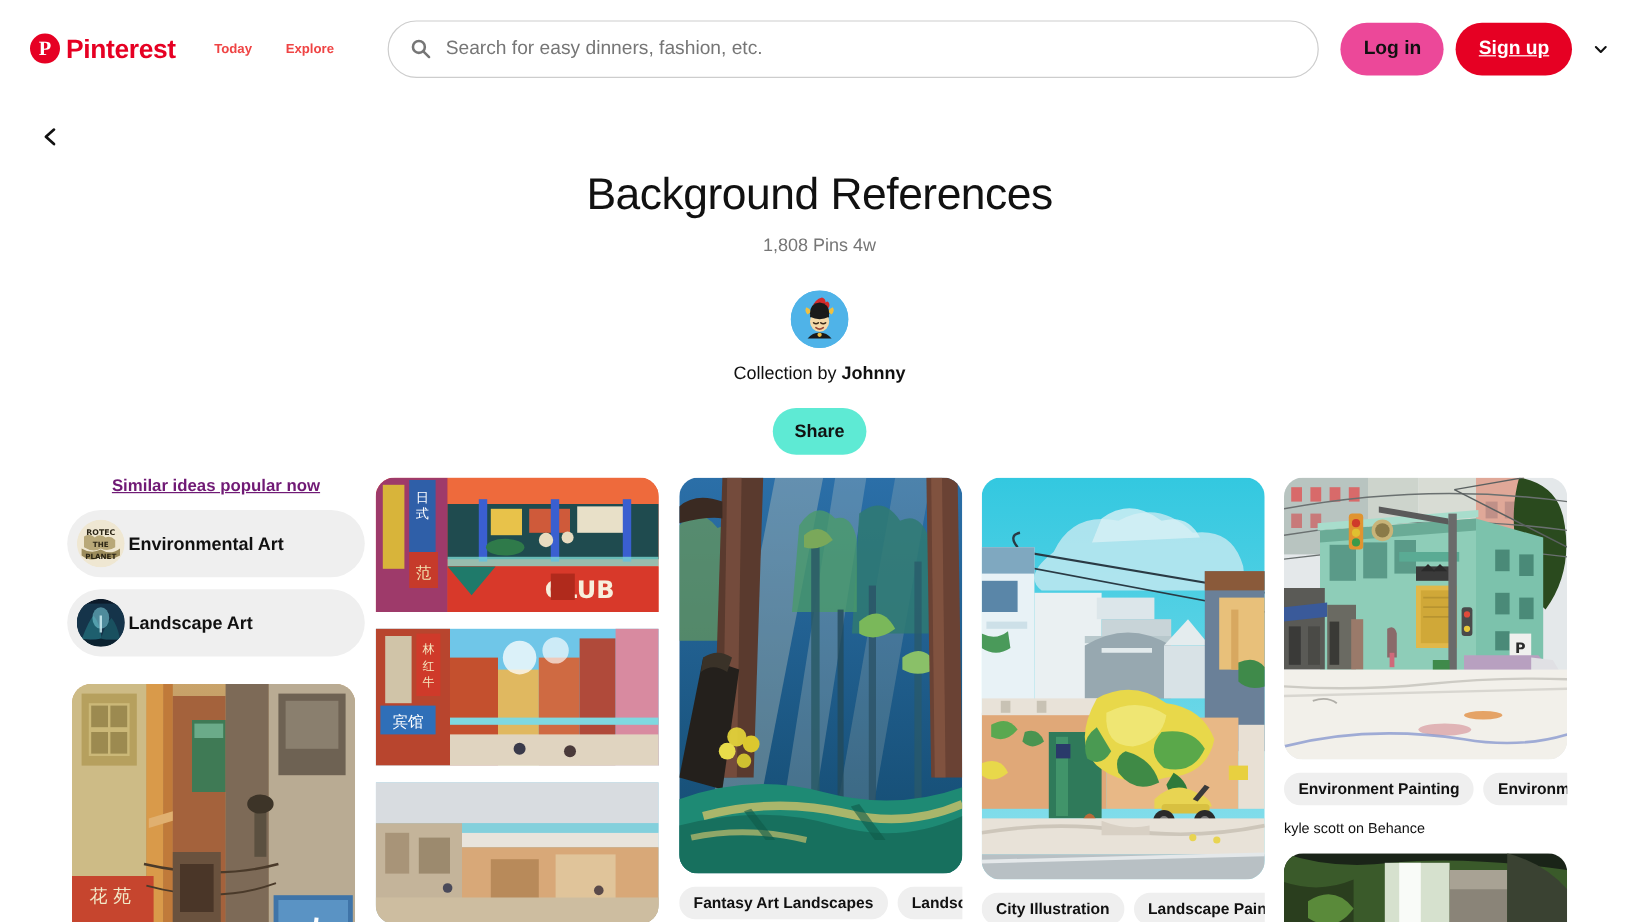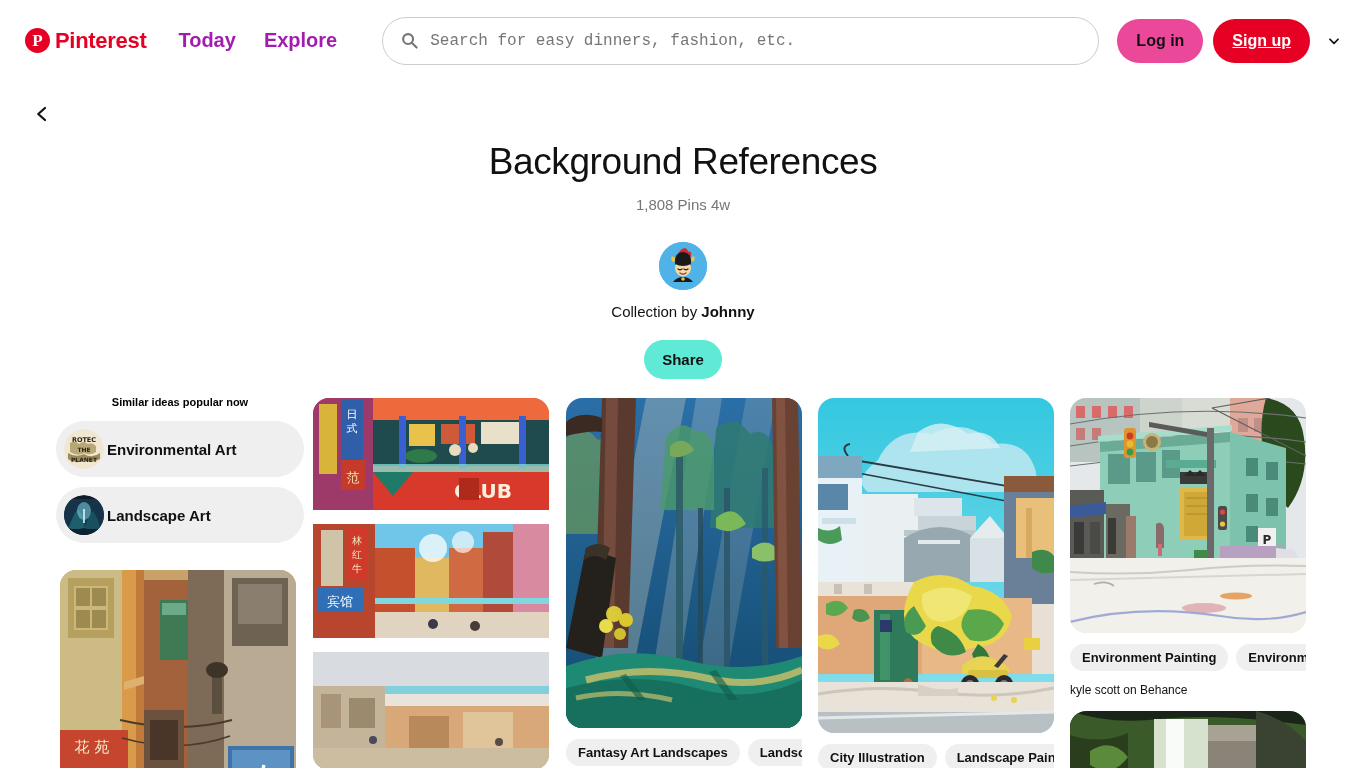--- a/index.html
+++ b/index.html
@@ -30,42 +30,42 @@
     display: flex; align-items: center; justify-content: center;
     color: #ffffff; font-size: 17px; font-weight: bold;
     font-family: "Liberation Serif", serif;
     line-height: 1;
   }
   .logo-text {
     font-size: 22px; font-weight: bold; color: #e60023;
     letter-spacing: -0.3px;
   }
   .nav-link {
-    font-size: 20px; font-weight: bold; color: #a21caf;
+    font-size: 11px; font-weight: bold; color: #ef4444;
     padding: 10px 14px; border-radius: 22px;
     cursor: pointer; white-space: nowrap;
   }
 
   .searchbar {
     flex: 1;
     height: 48px;
     margin: 0 14px 0 31px;
     max-width: 840px;
     border: 1px solid #cdcdcd;
     border-radius: 24px;
     background: #ffffff;
     display: flex; align-items: center;
     padding: 0 18px;
     gap: 12px;
     cursor: text;
   }
   .search-icon { width: 17px; height: 17px; flex: 0 0 auto; }
   .search-input {
     border: none; outline: none; background: transparent;
-    font-family: Liberation Mono, monospace;
+    font-family: Liberation Sans, sans-serif;
     font-size: 16px; color: #111111;
     width: 100%;
   }
   .search-input::placeholder { color: #767676; }
 
   .btn-login {
     font-size: 16px; font-weight: bold; color: #111111;
     background: #ec4899; border: none; border-radius: 24px;
     padding: 13px 19px; cursor: pointer;
     font-family: "Liberation Sans", sans-serif;
@@ -122,22 +122,22 @@
     background: #5eead4; border: none; border-radius: 24px;
     padding: 11px 18px; cursor: pointer;
     font-family: "Liberation Sans", sans-serif;
   }
 
   
   .similar {
     position: absolute; left: 56px; top: 396px; width: 248px;
   }
   .similar-title {
-    font-size: 11px; font-weight: bold; color: #000000;
-    text-align: center; margin-bottom: 13px;
+    font-size: 14px; font-weight: bold; color: #701a75;
+    text-align: center; margin-bottom: 13px; text-decoration: underline;
   }
   .similar-chip {
     display: flex; align-items: center; gap: 3px;
     background: #efefef; border-radius: 28px;
     height: 56px; padding: 0 8px;
     margin-bottom: 10px; cursor: pointer;
   }
   .chip-thumb {
     width: 40px; height: 40px; border-radius: 50%;
     flex: 0 0 auto; overflow: hidden;

